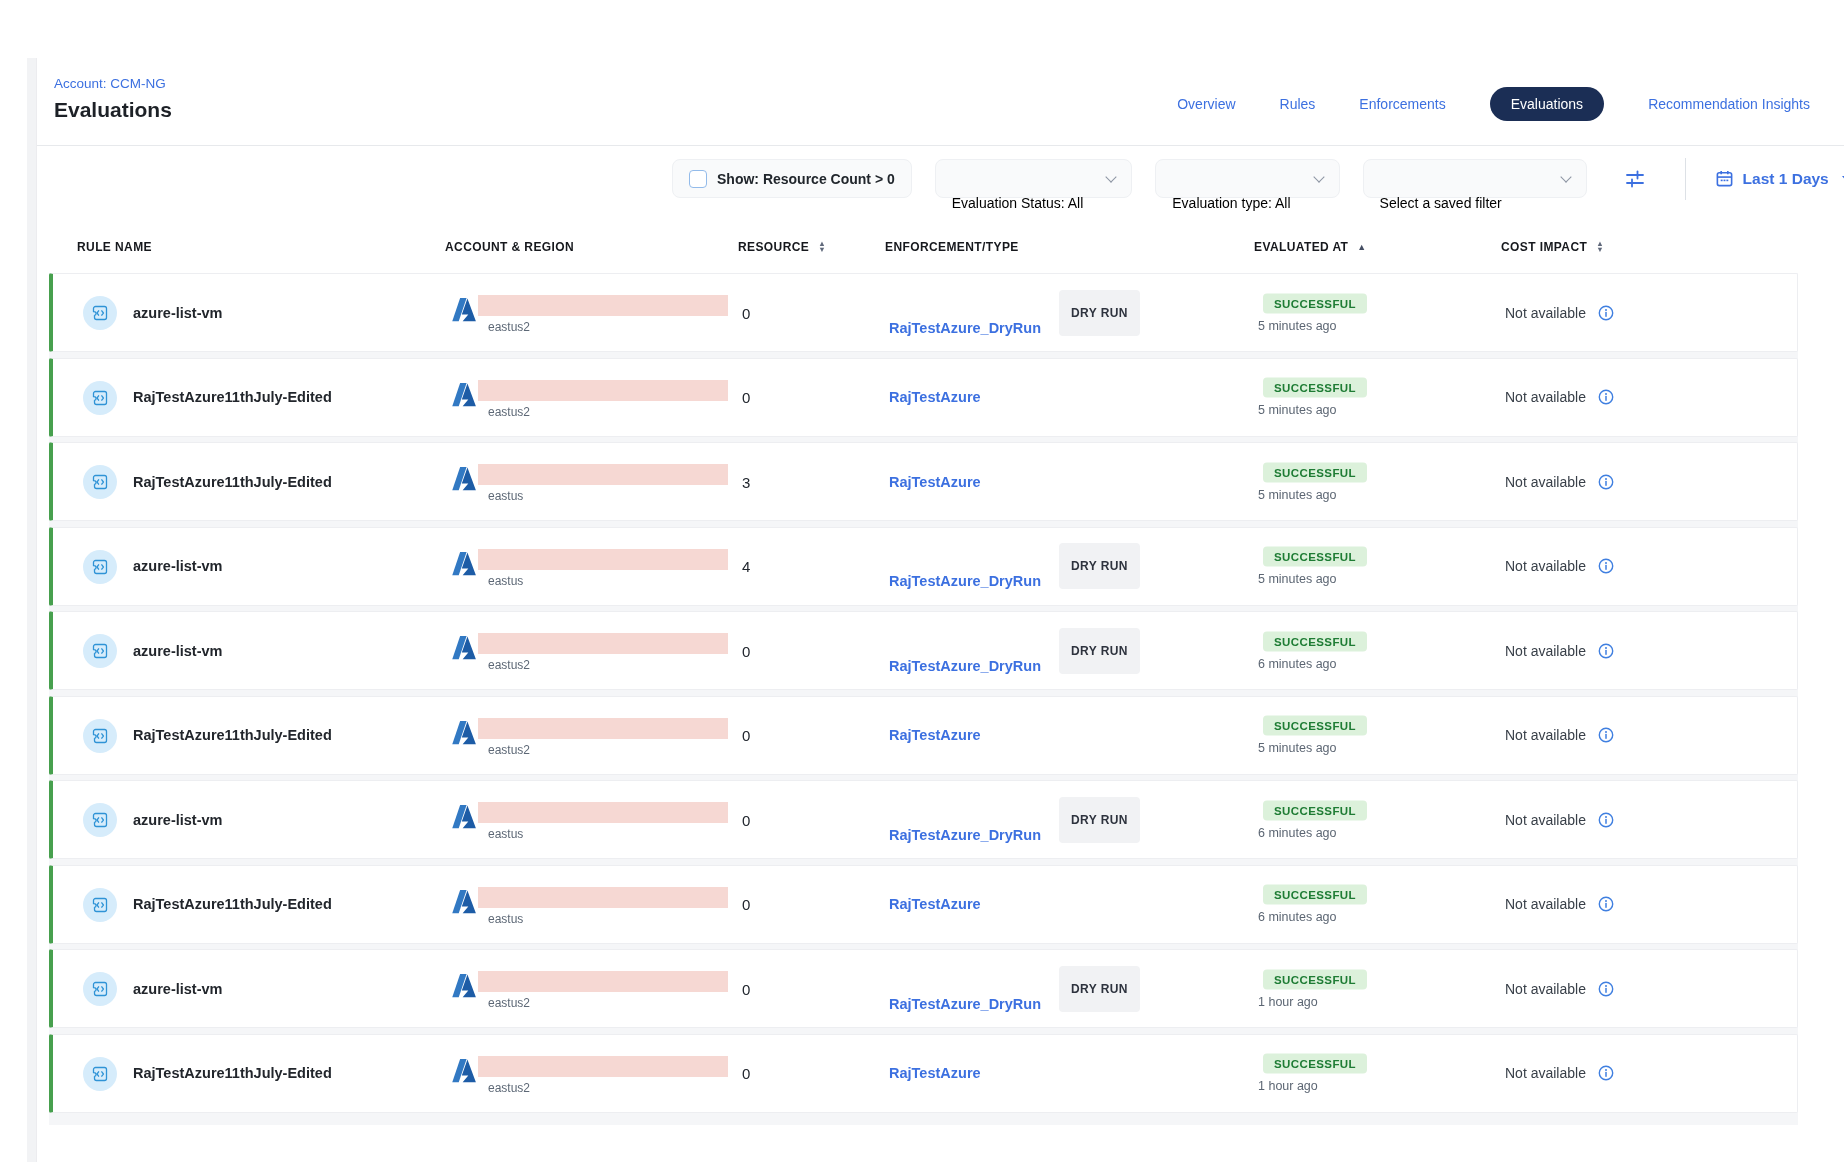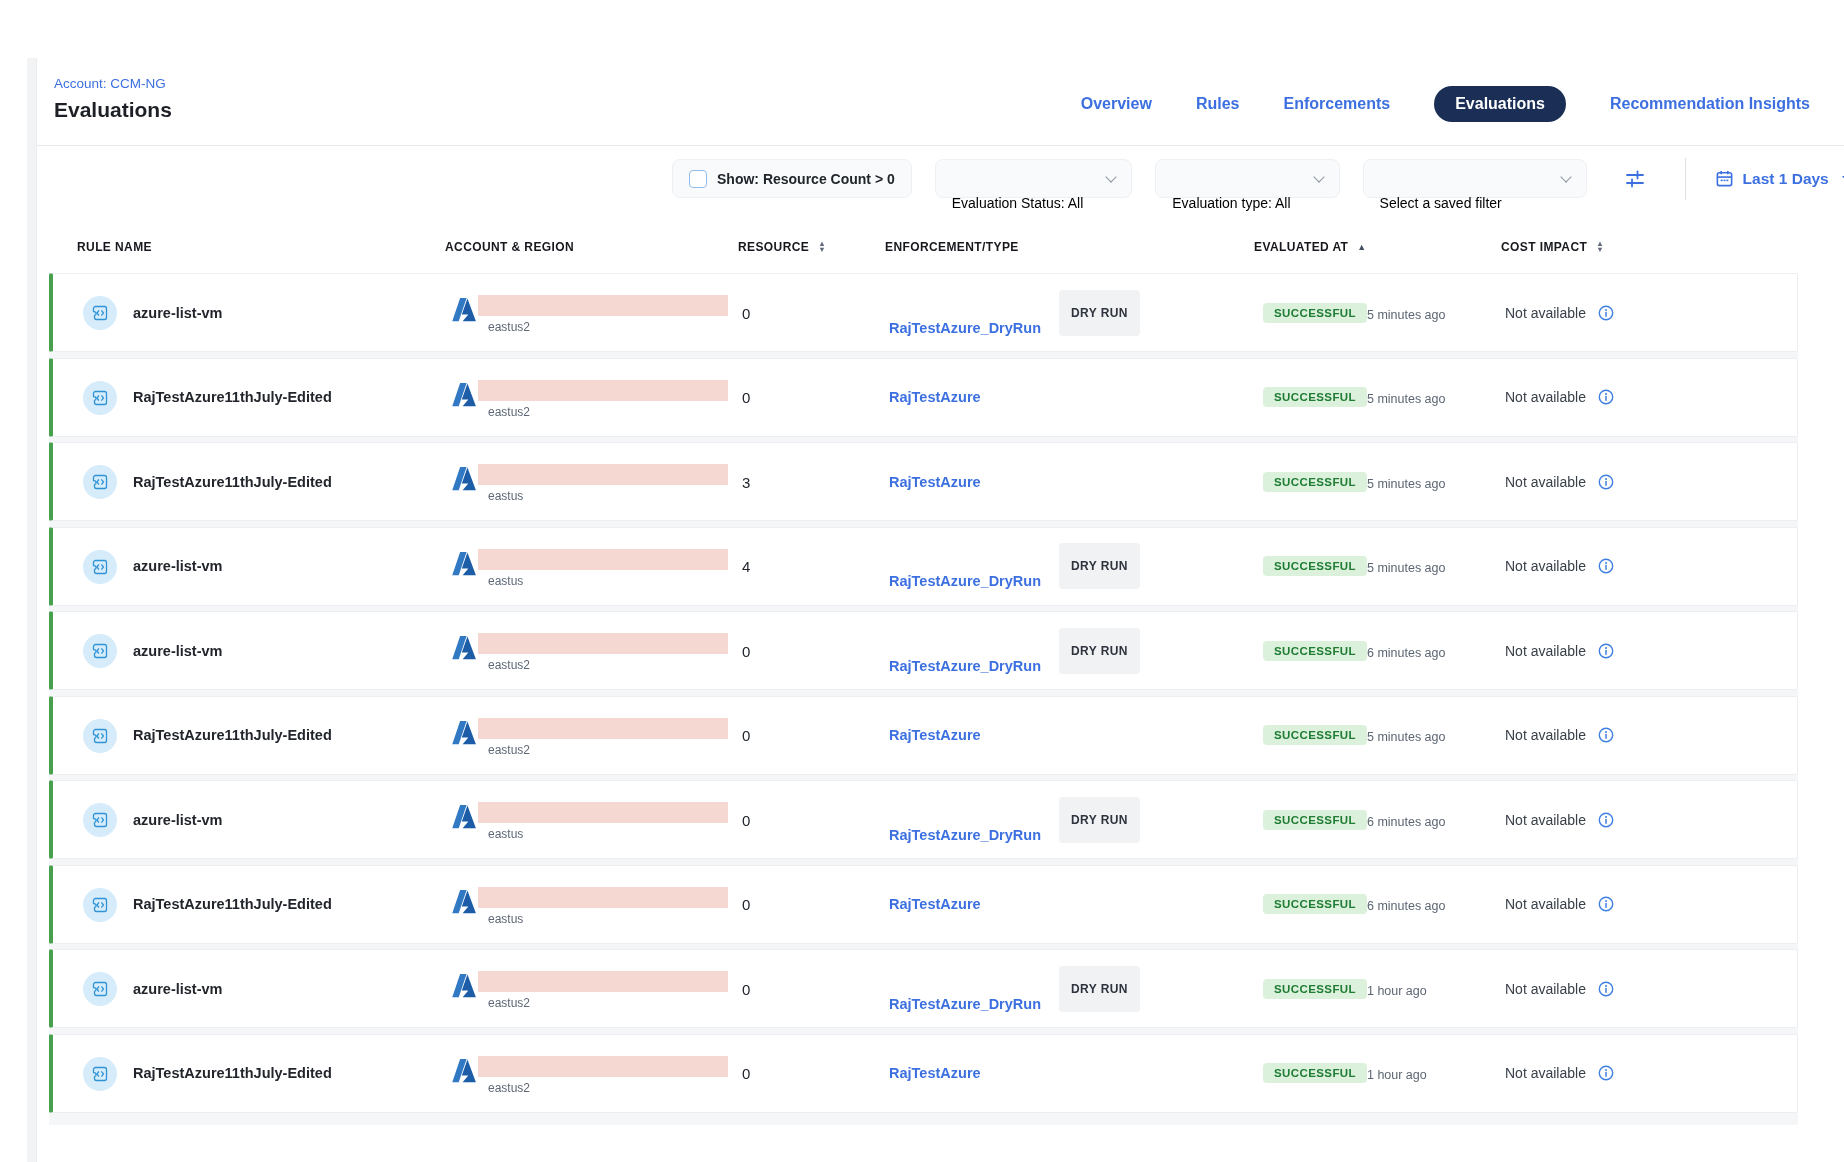--- a/index.html
+++ b/index.html
@@ -8,21 +8,21 @@
 
   
   .left-rail { position:absolute; left:27px; top:58px; width:10px; height:1104px;
     background:#f2f3f5; border-right:1px solid #ececef; }
 
   
   .account-link { position:absolute; left:54px; top:76px; font-size:13.5px; color:#3c70e0; cursor:pointer; }
   .page-title { position:absolute; left:54px; top:98px; font-size:21px; font-weight:700; color:#1d2127; }
 
   .top-nav { position:absolute; top:86px; right:34px; height:36px; display:flex; align-items:center; gap:44px; }
-  .nav-item { font-size:16px; font-weight:700; color:#3c70e0; cursor:pointer; white-space:nowrap;text-align:right; }
+  .nav-item { font-size:14px; font-weight:400; color:#3c70e0; cursor:pointer; white-space:nowrap;text-align:right; }
   .nav-item.active { background:#1b2e55; color:#ffffff; padding:9px 21px; border-radius:20px; }
 
   .header-divider { position:absolute; left:37px; right:0; top:145px; height:1px; background:#e7e9ec; }
 
   
   .filter-bar { position:absolute; left:672px; top:159px; height:39px; display:flex; align-items:center; gap:23px; }
   .filter-box { height:39px; display:flex; align-items:center; gap:10px; padding:8px 16px;
     background:#f9fafb; border:1px solid #eef0f3; border-radius:8px; cursor:pointer; white-space:nowrap; }
   .checkbox { width:18px; height:18px; border:1.6px solid #93bbea; border-radius:4px; background:#ffffff; }
   .filter-label { font-size:14px; font-weight:700; color:#21262c; }
@@ -53,21 +53,21 @@
     font-size:14.5px; font-weight:600; color:#22262c; white-space:nowrap; }
   .azure-logo { position:absolute; left:397px; top:22px; }
   .redact { position:absolute; left:425px; top:21px; width:250px; height:21px; background:#f6d8d3; }
   .region { position:absolute; left:435px; top:46px; font-size:12px; color:#5d6876; }
   .resource { position:absolute; left:689px; top:50%; transform:translateY(-50%); font-size:15px; color:#21262e; }
   .enf { position:absolute; left:836px; top:50%; transform:translateY(-50%); display:flex; align-items:flex-end; gap:18px; }
   .enf-link { font-size:14.5px; font-weight:600; color:#3c70e0; text-decoration:none; white-space:nowrap; }
   .dry-badge { background:#f1f2f4; color:#2e333e; font-size:12px; font-weight:700; letter-spacing:.4px;
     padding:16px 12px; border-radius:4px; white-space:nowrap; }
   .eval { position:absolute; left:1205px; top:50%; transform:translateY(-50%);
-    display:flex; flex-direction:row; align-items:flex-start; }
+    display:flex; flex-direction:column; align-items:flex-start; }
   .status-badge { background:#dcf1db; color:#1e7c34; font-size:11.5px; font-weight:700; letter-spacing:.4px;
     padding:4px 11px; border-radius:4px; margin-left:5px; }
   .eval-time { font-size:12.5px; color:#5c6673; margin-top:5px; }
   .cost { position:absolute; left:1452px; top:50%; transform:translateY(-50%);
     display:flex; align-items:center; gap:12px; font-size:14px; color:#394049; white-space:nowrap; }
   .info-ic { display:flex; cursor:pointer; }
 </style>
 </head>
 <body>
 

